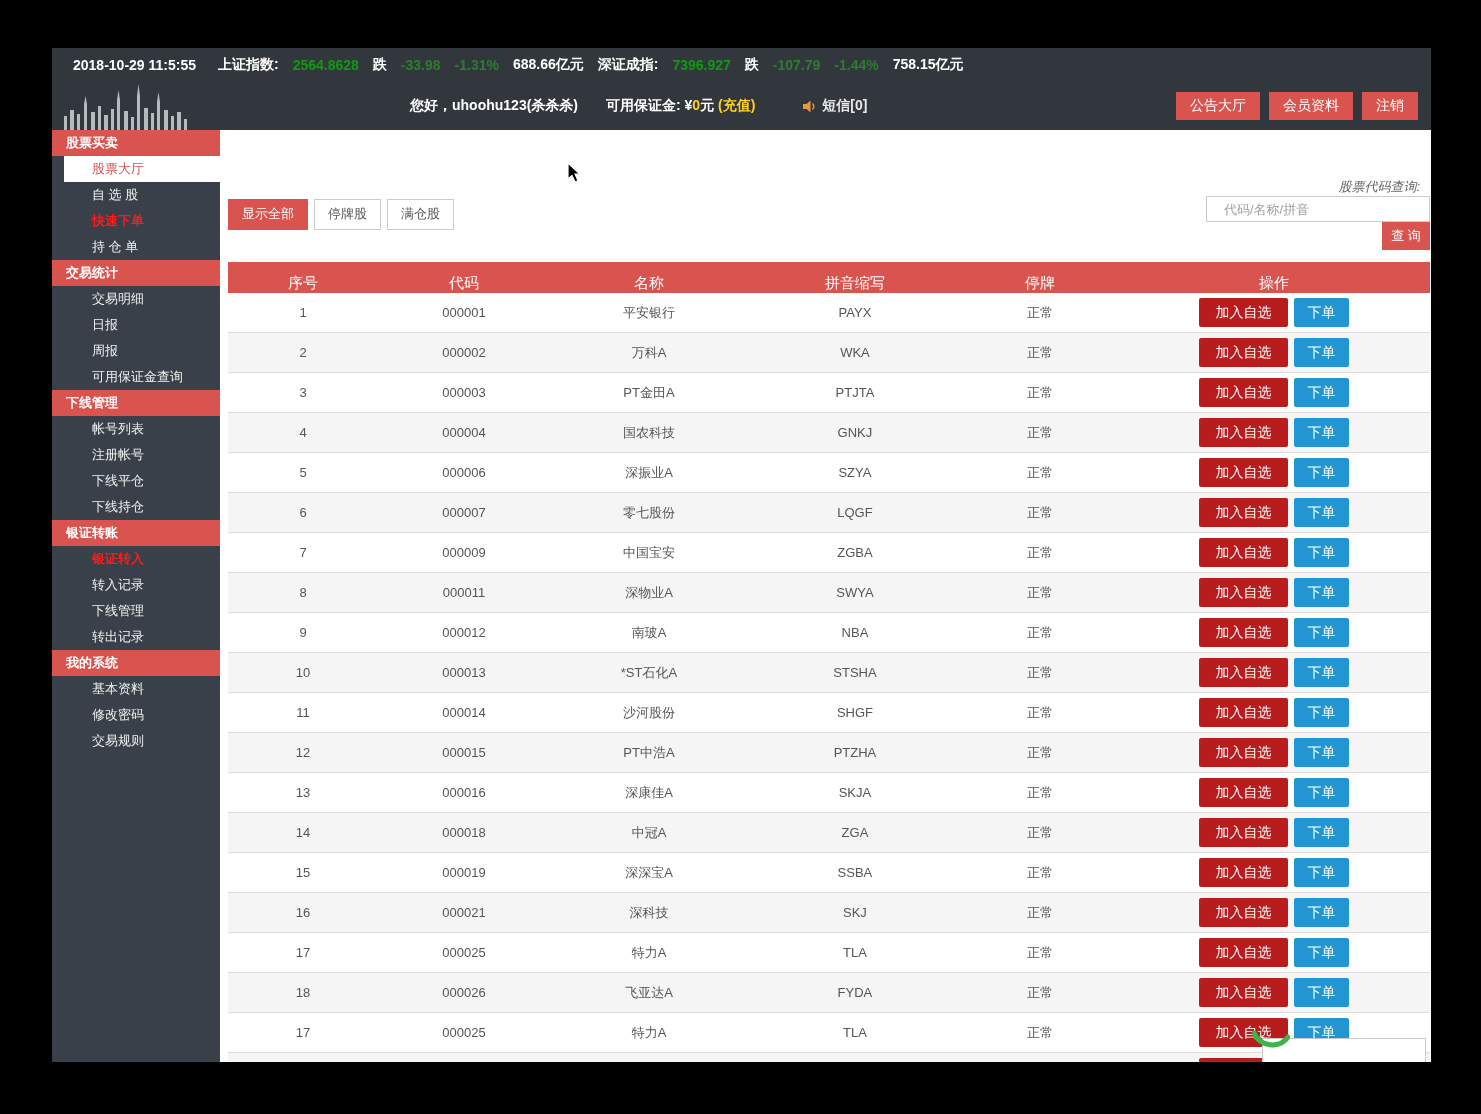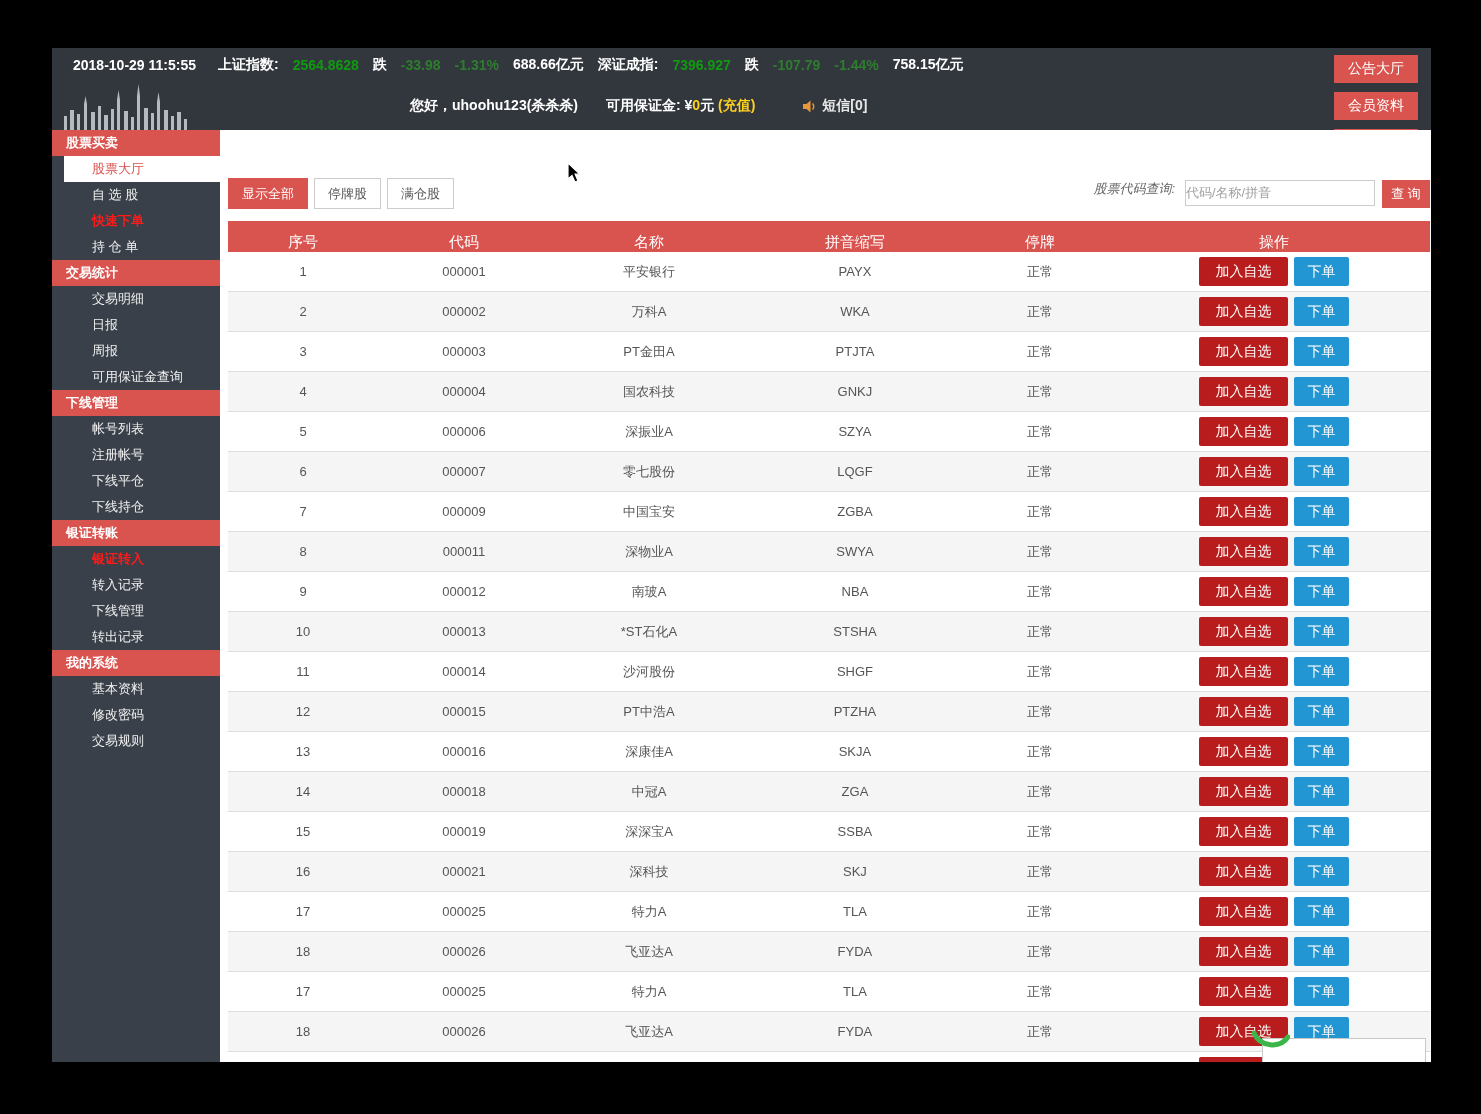--- a/index.html
+++ b/index.html
@@ -13,39 +13,39 @@
   .g-bright{color:#0f9b0f;}
   .g-dim{color:#2e7d2e;font-weight:700;}
 
   
   .header{height:48px;background:#32373e;display:flex;align-items:center;color:#fff;font-size:14px;font-weight:700;}
   .logo{width:150px;height:48px;margin-left:8px;flex:none;}
   .greeting{margin-left:200px;}
   .margin-info{margin-left:28px;}
   .yellow{color:#ffd21e;}
   .sms{margin-left:48px;display:flex;align-items:center;gap:5px;color:#e8e8e8;}
-  .hdr-buttons{margin-left:auto;margin-right:13px;display:flex;gap:9px;flex-direction:column;}
+  .hdr-buttons{margin-left:auto;margin-right:13px;display:flex;gap:9px;}
   .hdr-btn{height:28px;padding:0 14px;background:#d9534f;color:#fff;border:none;font-size:14px;font-family:inherit;cursor:pointer;}
 
   
   .body-row{display:flex;height:932px;}
   .sidebar{width:168px;flex:none;background:#394049;}
   .side-title{height:26px;line-height:26px;background:#d9534f;color:#fff;font-size:13px;font-weight:700;padding-left:14px;}
   .side-item{height:26px;line-height:26px;color:#f0f0f0;font-size:13px;padding-left:40px;cursor:pointer;}
   .side-item.active{background:#fff;color:#d9534f;margin-left:12px;padding-left:28px;}
   .side-item.highlight{color:#ff1a1a;font-weight:700;}
 
   .main{flex:1;background:#fff;position:relative;overflow:hidden;}
   .toolbar{margin:48px 1px 0 8px;display:flex;align-items:center;}
   .filter-group{display:flex;gap:6px;}
   .filter-btn{height:31px;padding:0 13px;background:#fff;border:1px solid #ccc;color:#555;font-size:13px;font-family:inherit;cursor:pointer;text-align:right;}
   .filter-btn.active{background:#d9534f;border-color:#d9534f;color:#fff;}
-  .search-group{margin-left:auto;display:flex;align-items:flex-start;}
+  .search-group{margin-left:auto;display:flex;align-items:flex-end;flex-direction:column;}
   .search-label{font-style:italic;color:#666;font-size:13px;margin-right:10px;}
-  .search-input{width:188px;height:24px;border:1px solid #ccc;padding:0 0;font-size:13px;color:#333;font-family:inherit;}
+  .search-input{width:188px;height:24px;border:1px solid #ccc;padding:0 17px;font-size:13px;color:#333;font-family:inherit;}
   .search-input::placeholder{color:#a0a0a0;}
   .search-btn{height:28px;width:48px;margin-left:7px;background:#d9534f;border:none;color:#fff;font-size:13px;font-family:inherit;cursor:pointer;}
 
   
   .table{margin:12px 1px 0 8px;}
   .thead{display:flex;align-items:center;height:31px;background:#d9534f;}
   .th{color:#fff;font-size:15px;font-weight:400;text-align:center;margin-top:12px;}
   .tr{display:flex;align-items:center;height:39px;border-bottom:1px solid #ddd;background:#fff;}
   .tr:nth-child(even){background:#f5f5f5;}
   .td{font-size:13px;color:#555;text-align:center;}

